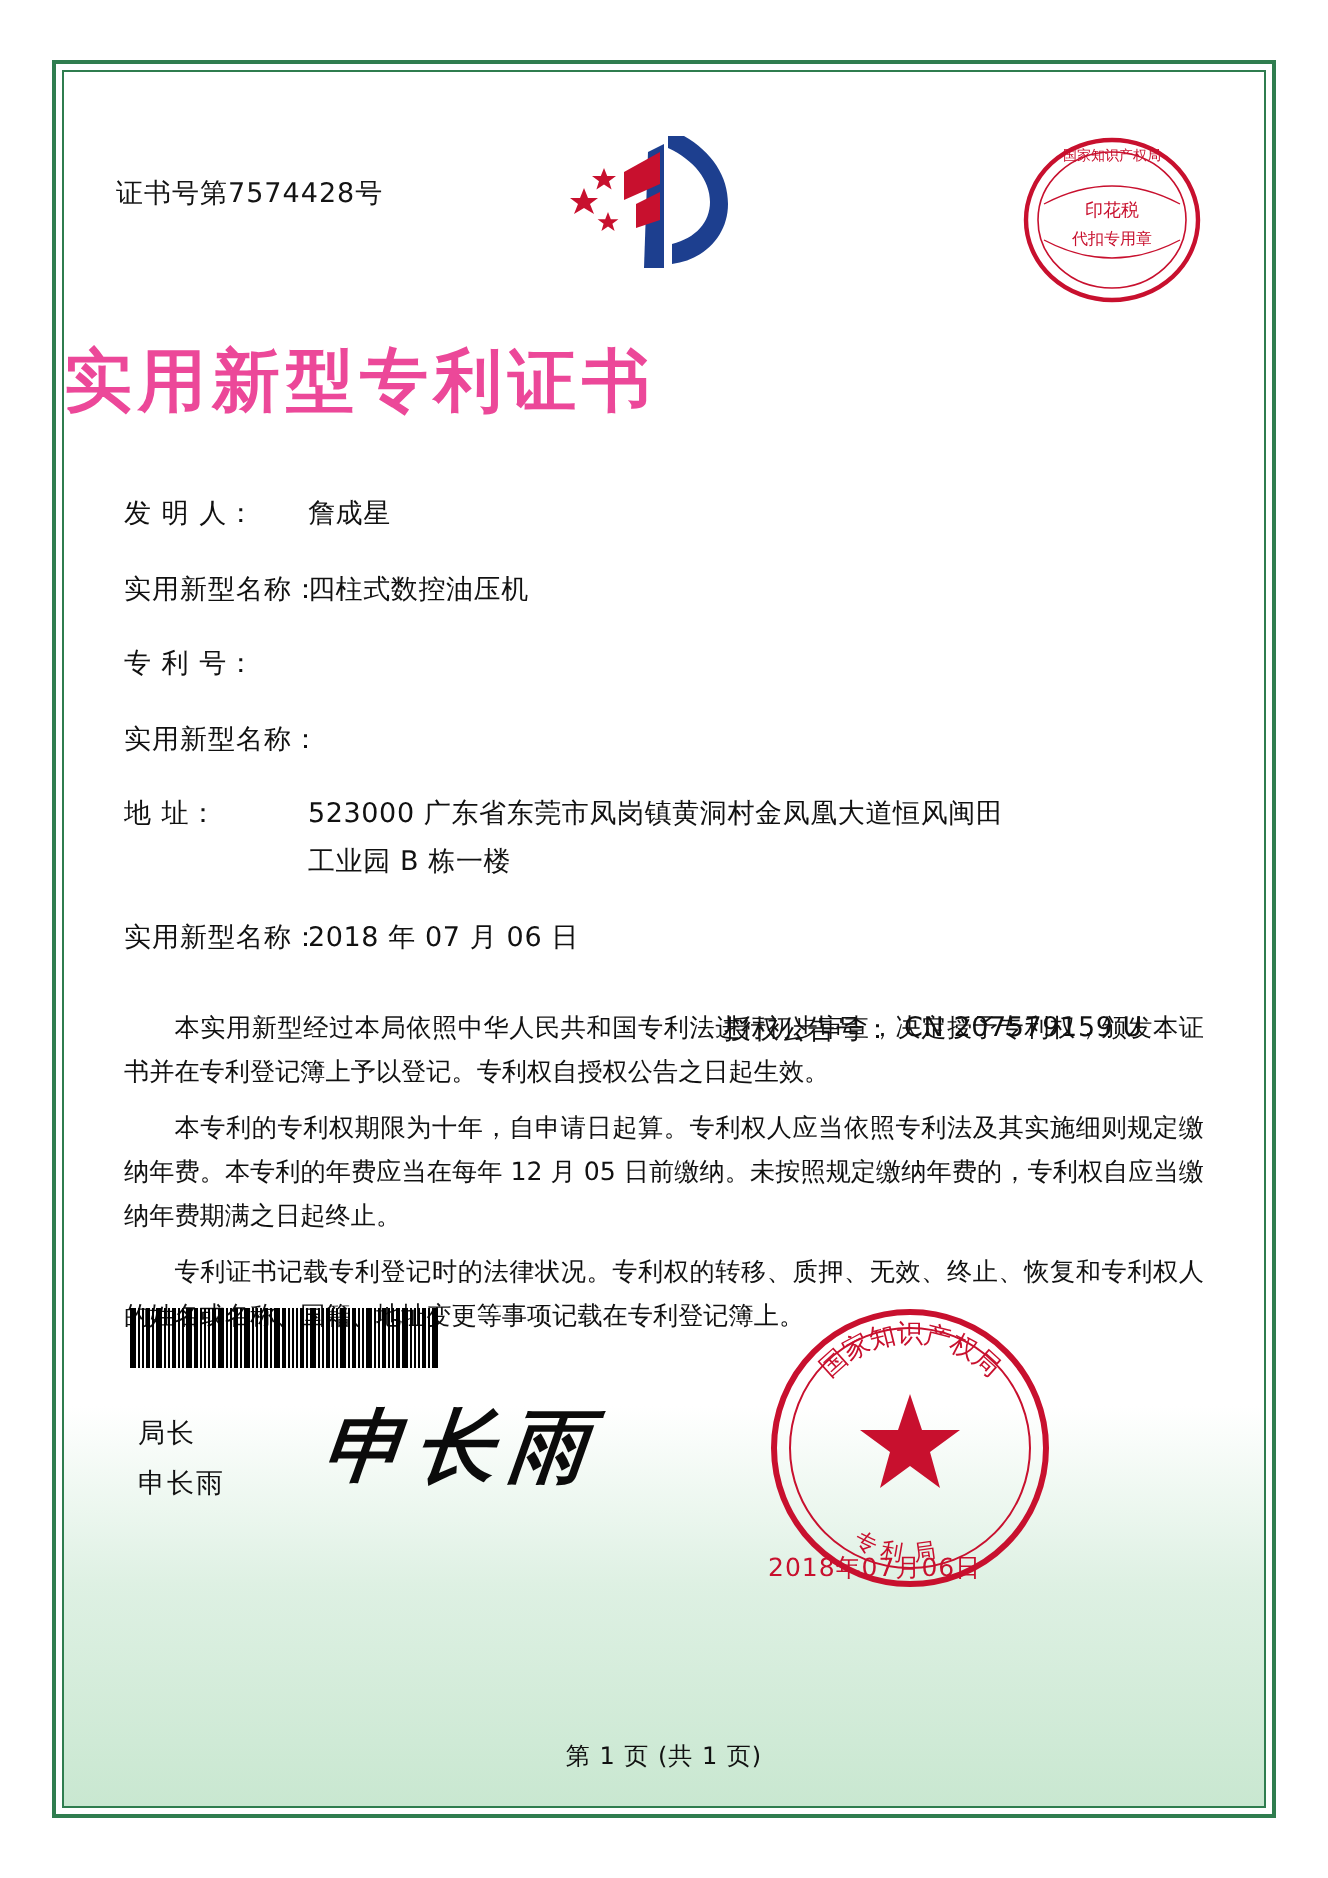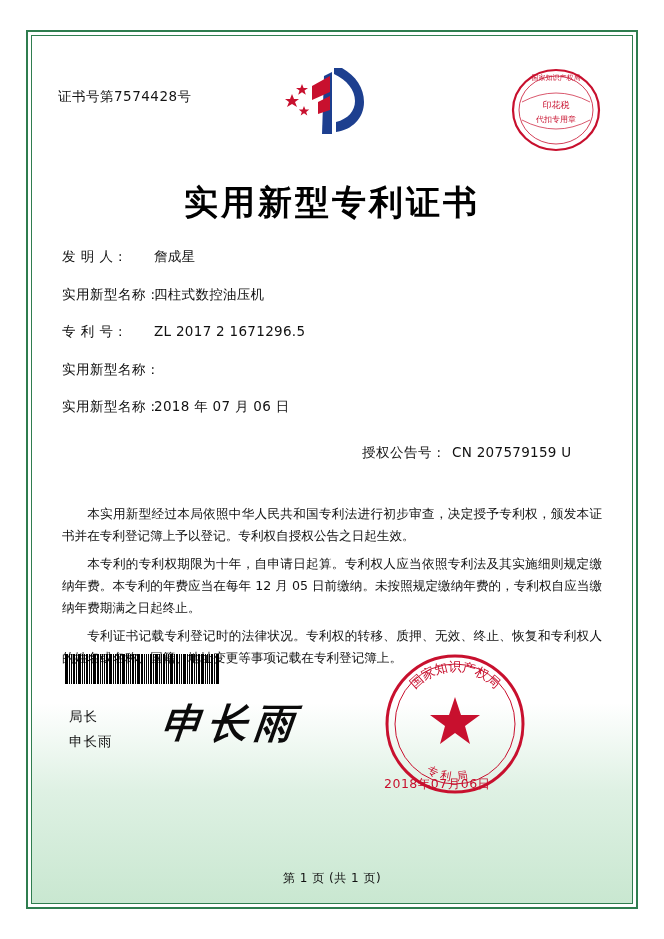--- a/index.html
+++ b/index.html
@@ -90,27 +90,25 @@
     width: 120px;
     height: 78px;
   }
 
   
   .title {
     position: absolute;
     left: 0;
     right: 0;
     top: 132px;
-    text-align: center;
     font-family: "DejaVu Serif", "Liberation Serif", serif;
     font-size: 34px;
     font-weight: bold;
     letter-spacing: 3px;
-    color: #000000;
-    margin-top: 12px;
+    color: #ec4899;
   }
 
   
   .fields {
     position: absolute;
     left: 30px;
     right: 30px;
     top: 212px;
     font-size: 13.5px;
     color: #111111;
@@ -295,28 +293,34 @@
         <div class="field-value">詹成星</div>
       </div>
 
       <div class="field-row">
         <div class="field-label">实用新型名称：</div>
         <div class="field-value">四柱式数控油压机</div>
       </div>
 
       <div class="field-row">
         <div class="field-label">专 利 号：</div>
-        <div class="field-value">ZL 2017 2 1671296.5</div>
       </div>
 
       <div class="field-row">
         <div class="field-label">实用新型名称：</div>
       </div>
 
 
+      <div class="field-row">
+        <div class="field-label">地       址：</div>
+        <div class="field-value">
+          <div>523000  广东省东莞市凤岗镇黄洞村金凤凰大道恒风闽田</div>
+          <div class="field-value-2">工业园 B 栋一楼</div>
+        </div>
+      </div>
 
       <div class="field-row row-split">
         <div class="split-left">
           <div class="field-label">实用新型名称：</div>
           <div class="field-value">2018 年 07 月 06 日</div>
         </div>
         <div class="split-right">
           <div class="field-label">授权公告号：</div>
           <div class="field-value">CN 207579159 U</div>
         </div>

